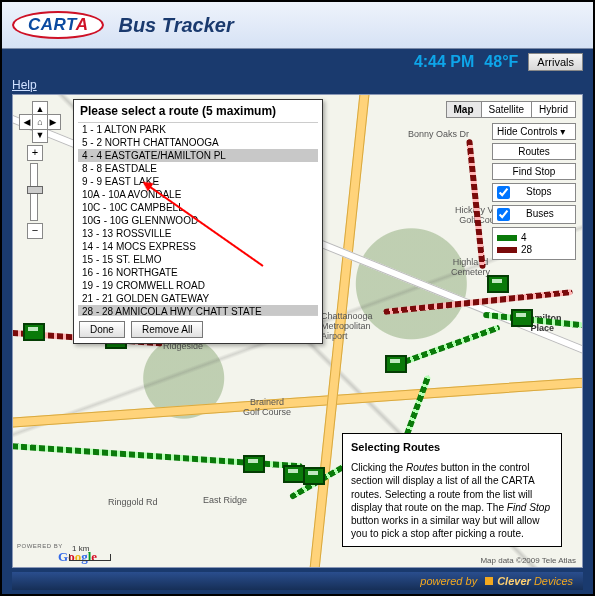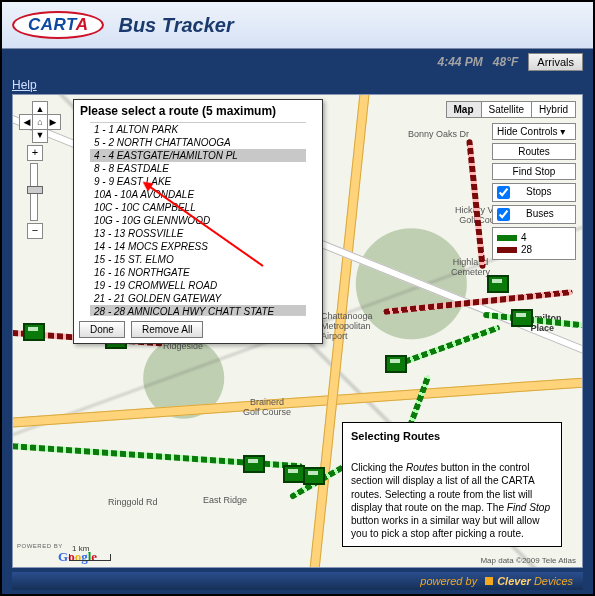--- a/index.html
+++ b/index.html
@@ -7,21 +7,21 @@
   .chrome { width:100%; height:100%; background:#1a3a6e; position:relative; }
 
   
   .hdr { height:46px; background:linear-gradient(#eef3fb,#d6e2f5); border-bottom:1px solid #7a8aa8; display:flex; align-items:center; padding:0 10px; }
   .logo-oval { background:#fff; border:2px solid #ce1126; border-radius:50%/50%; padding:2px 14px; font-weight:900; font-style:italic; color:#0b4aa0; font-size:17px; letter-spacing:0.5px; }
   .logo-oval span.a { color:#ce1126; }
   .bt-title { margin-left:14px; font-style:italic; font-weight:700; color:#1a3a6e; font-size:20px; }
 
   
   .status { height:26px; display:flex; align-items:center; justify-content:flex-end; padding:0 10px; gap:10px; }
-  .status-txt { color:#a3a3a3; font-weight:700; font-size:12px;font-style:italic; }
+  .status-txt { color:#0ea5e9; font-weight:700; font-size:16px; }
   .arrivals-btn { background:linear-gradient(#f5f5f5,#d8d8d8); border:1px solid #888; font-size:11px; padding:2px 8px; cursor:pointer; }
 
   
   .helprow { height:18px; padding:0 10px; }
   .helplnk { color:#cfe0ff; font-size:12px; text-decoration:underline; cursor:pointer; }
 
   
   .maparea { position:absolute; left:10px; right:10px; top:92px; bottom:26px; background:#eef0e8; overflow:hidden; border:1px solid #8a98b7; }
 
   
@@ -63,36 +63,36 @@
   .glogo { position:absolute; left:4px; bottom:2px; font-family:Georgia,serif; font-size:13px;margin-left:41px; }
   .glogo b.bl{color:#3369e8}.glogo b.rd{color:#d50f25}.glogo b.yl{color:#eeb211}.glogo b.gr{color:#009925}
   .pw { position:absolute; left:4px; bottom:18px; font-size:6px; color:#666; letter-spacing:0.5px; }
   .scale { position:absolute; left:56px; bottom:6px; font-size:8px; color:#333; border-left:1px solid #333; border-bottom:1px solid #333; border-right:1px solid #333; width:40px; height:6px; }
   .scale span{ position:absolute; top:-10px; left:2px; }
   .mcredit { position:absolute; right:6px; bottom:2px; font-size:8px; color:#555; }
 
   
   .routedlg { position:absolute; left:60px; top:4px; width:248px; background:#fff; border:1px solid #333; box-shadow:2px 2px 4px rgba(0,0,0,.3); }
   .routedlg .ttl { font-weight:700; font-size:12px; padding:4px 6px; }
-  .routedlg .list { max-height:192px; overflow:auto; margin:0 16px; border-top:1px solid #ccc; border-bottom:1px solid #ccc;font-style:italic; }
+  .routedlg .list { max-height:192px; overflow:auto; margin:0 4px; border-top:1px solid #ccc; border-bottom:1px solid #ccc; }
   .routedlg .item { font-size:10px; padding:1px 4px; cursor:pointer; white-space:nowrap; }
   .routedlg .item.sel { background:#c8c8c8; }
   .routedlg .btns { padding:5px; display:flex; gap:6px; }
   .routedlg .btns button { font-size:10px; padding:2px 10px; border:1px solid #777; background:linear-gradient(#fff,#e0e0e0); cursor:pointer; }
 
   
   .rt { position:absolute; height:6px; border-radius:3px; }
   .rt.g { background:repeating-linear-gradient(90deg,#0a7a0a 0 6px,#b3ffb3 6px 9px); }
   .rt.r { background:repeating-linear-gradient(90deg,#7a0a0a 0 6px,#ffb3b3 6px 9px); }
   .bus { position:absolute; width:18px; height:14px; background:#0a7a0a; border:2px solid #043d04; }
   .bus::after{content:"";position:absolute;left:3px;top:2px;width:10px;height:4px;background:#bfe8bf;}
 
   
   .callout { position:absolute; right:20px; bottom:20px; width:202px; background:#fff; border:1px solid #000; padding:6px 8px; font-size:10.1px; line-height:1.3; }
-  .callout .h { font-weight:700; margin-bottom:18px; font-size:11px; }
+  .callout .h { font-weight:700; margin-bottom:7px; font-size:11px; }
   .callout i { font-style:italic; }
 
   .arrow { position:absolute; width:140px; height:2px; background:#f00; transform-origin:left center; }
   .arrow::after { content:""; position:absolute; right:-2px; top:-4px; border:5px solid transparent; border-right:10px solid #f00; transform:translateX(10px) rotate(180deg); }
 
   
   .ftr { position:absolute; left:10px; right:10px; bottom:4px; height:18px; background:linear-gradient(#2a4e8e,#162f57); display:flex; align-items:center; justify-content:flex-end; padding:0 10px; font-size:11px; font-style:italic; }
   .ftr .p { color:#f2a81f; margin-right:8px; }
   .ftr .cd { color:#f2a81f; }
   .ftr .cd b { color:#ffd070; }

